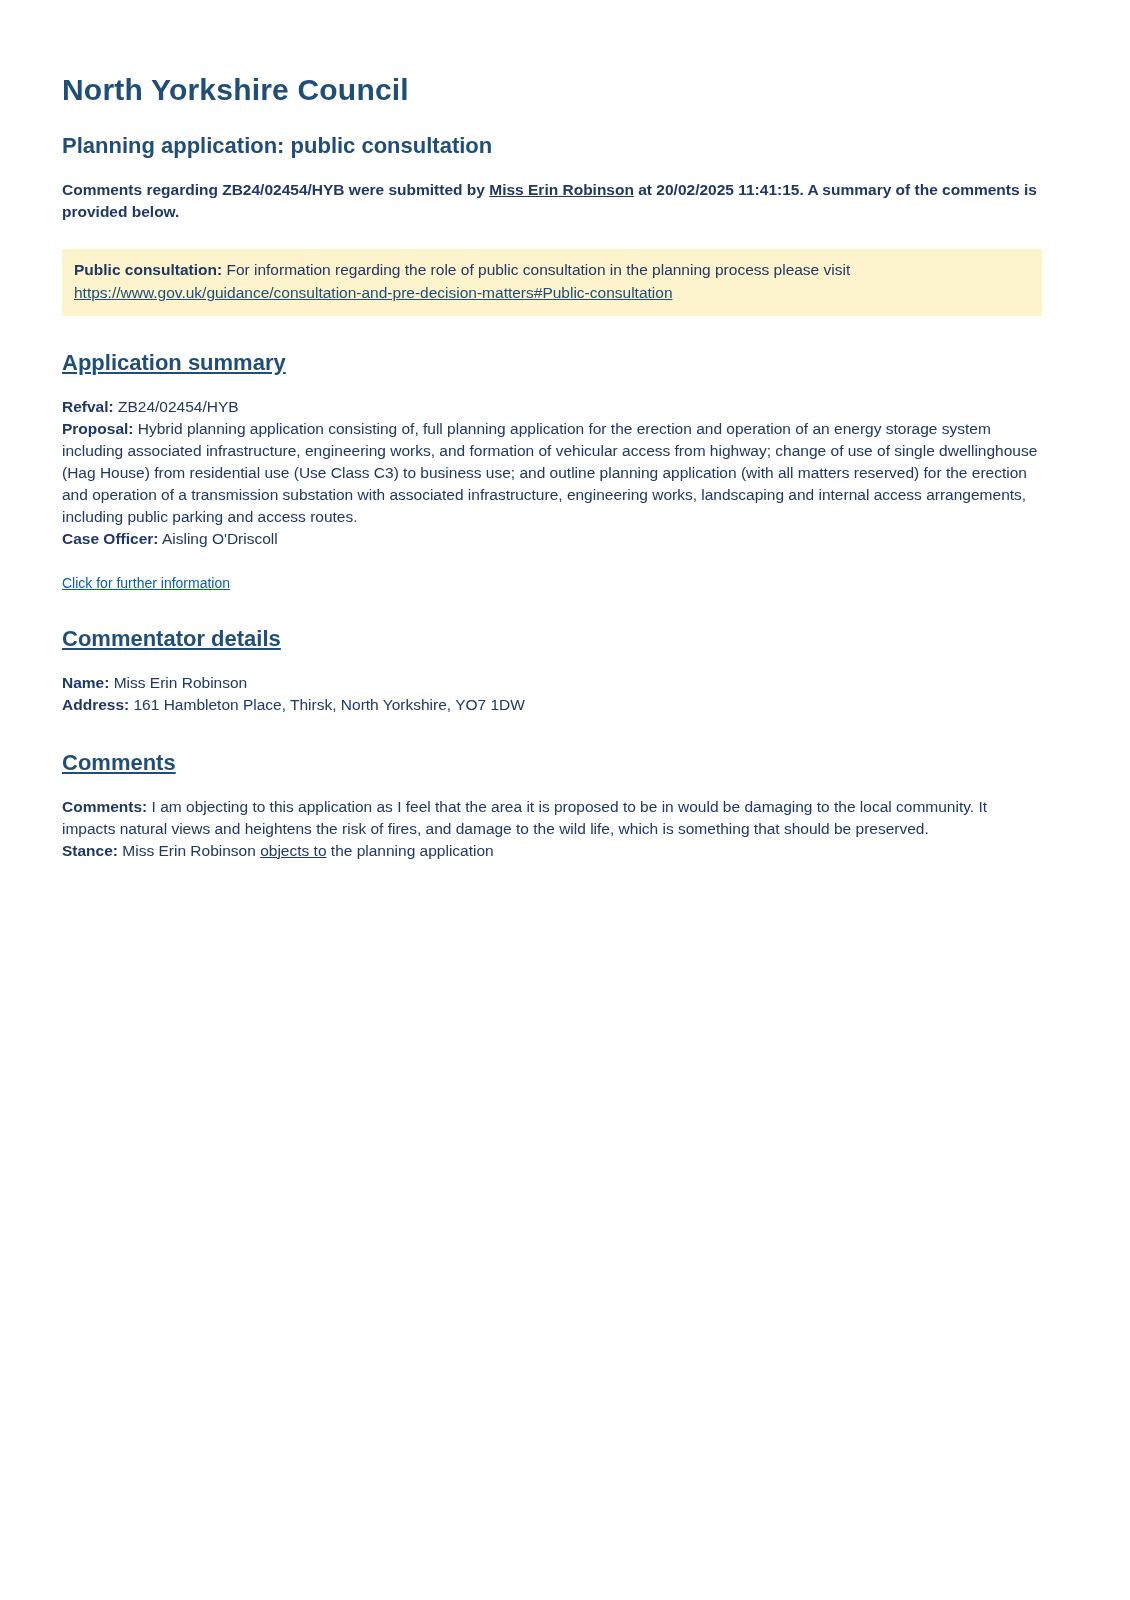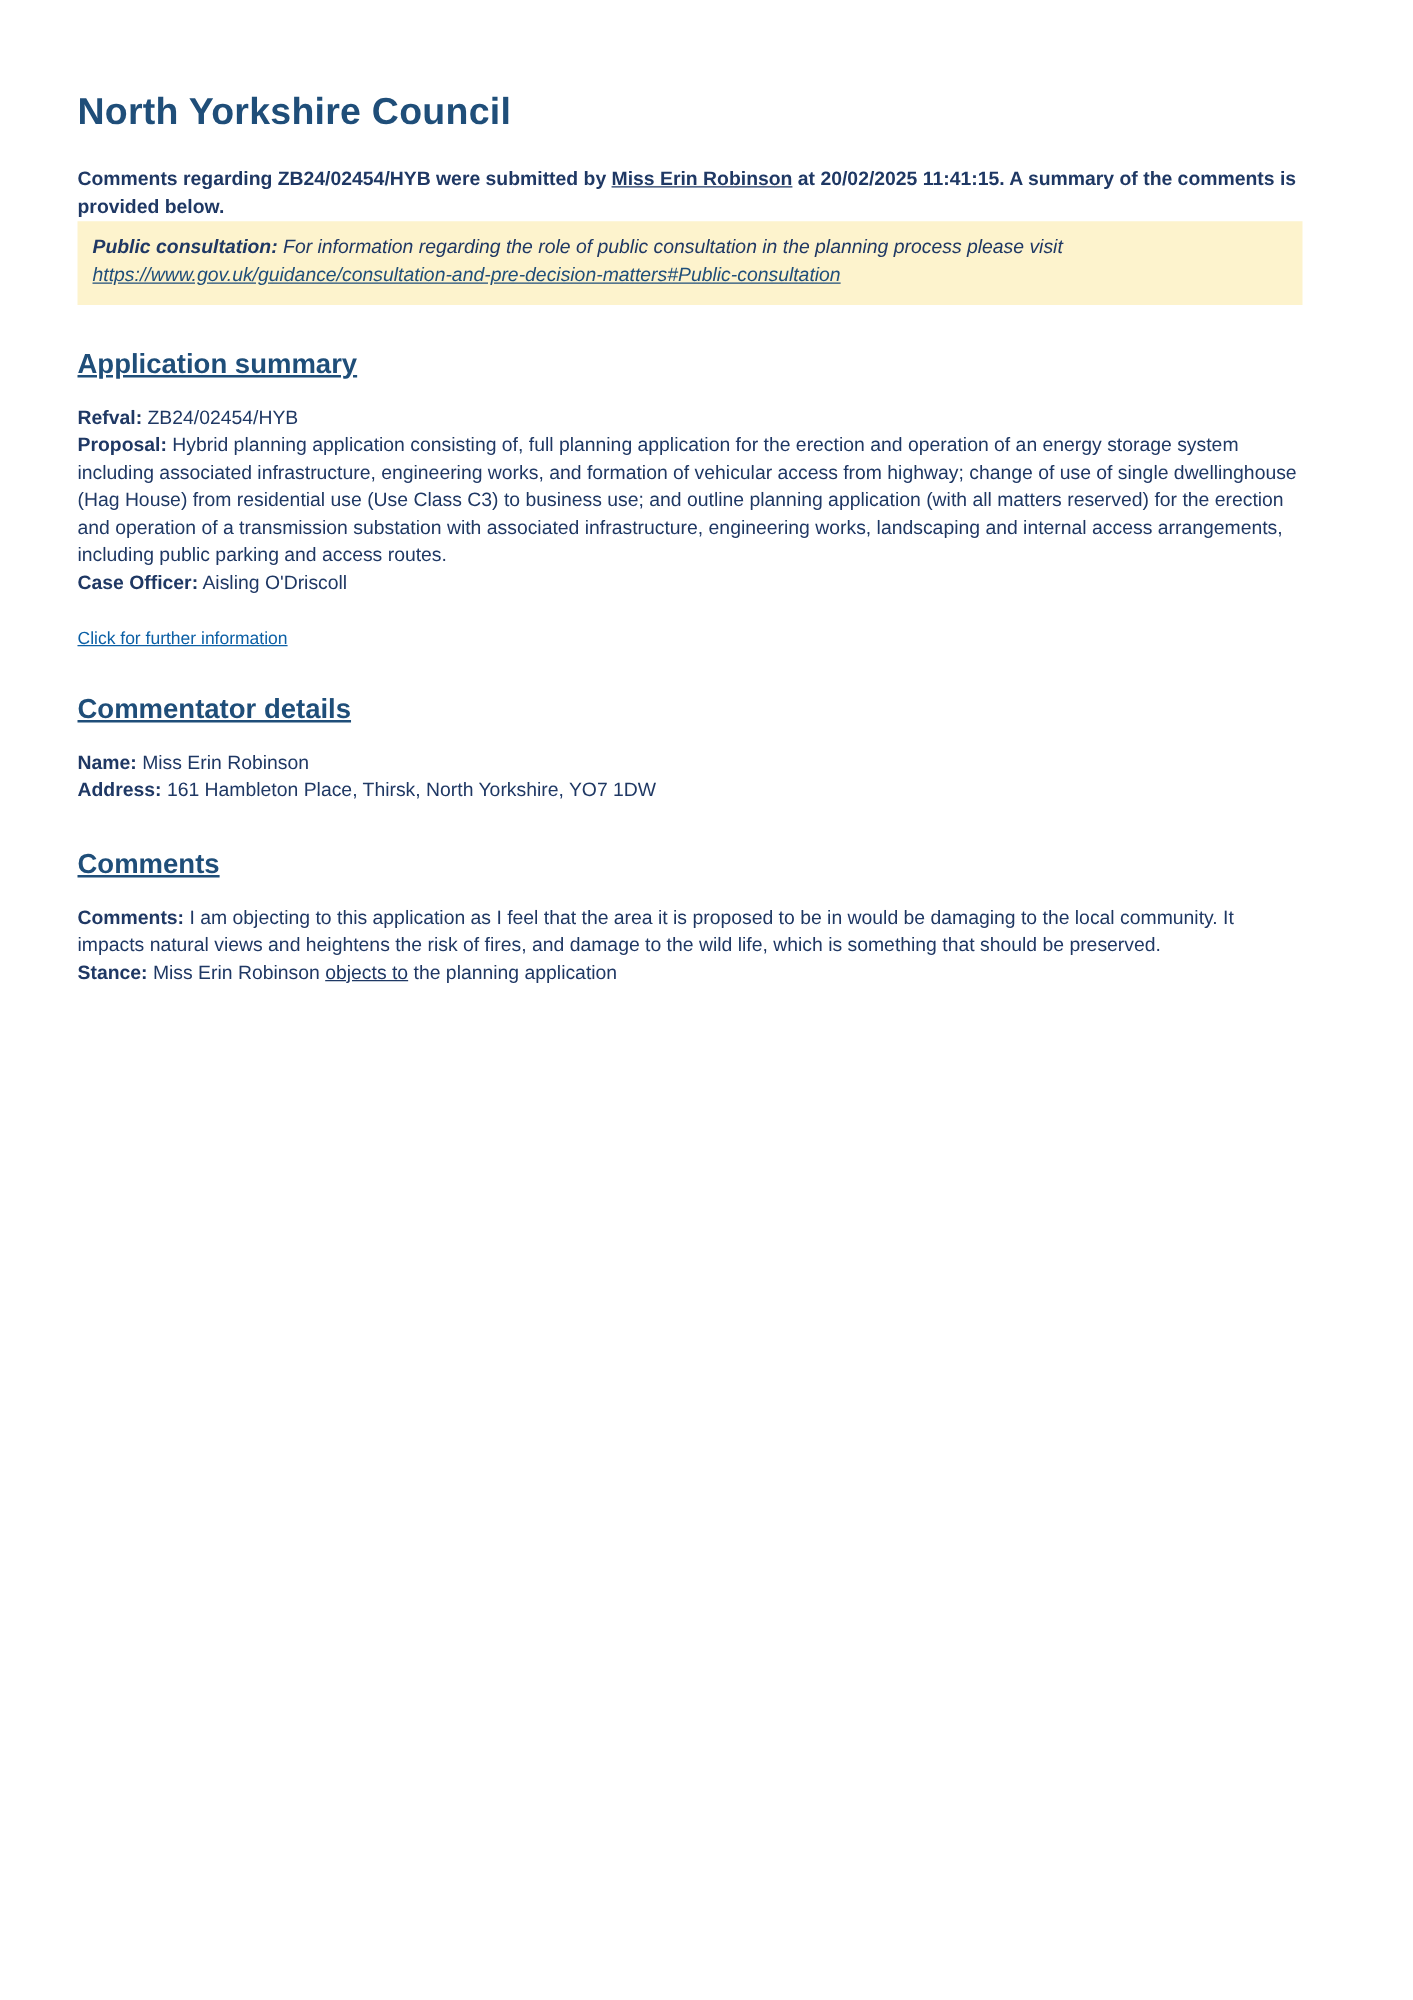--- a/index.html
+++ b/index.html
@@ -23,28 +23,28 @@
   h2 {
     font-size: 22px;
     font-weight: bold;
     color: #1F4E79;
     margin: 0 0 20px 0;
   }
   .section-gap { margin-top: 34px; text-decoration: underline; }
   p, .row { font-size: 15.5px; line-height: 1.42; }
   .intro {
     font-weight: bold;
+    margin-bottom: 26px;
   }
   .notice {
     background: #FDF3CD;
     padding: 9px 12px 11px 12px;
     margin-bottom: 30px;
     line-height: 1.5;
     font-size: 15.5px;
-    font-style: italic;
   }
   .b { font-weight: bold; }
   a, .link {
     color: #1F4E79;
     text-decoration: underline;
     cursor: pointer;
   }
   .blue-link {
     color: #0B5FA5;
     text-decoration: underline;
@@ -57,20 +57,21 @@
   .standalone-link { margin-bottom: 0; display: inline-block; font-size: 14px; }
   .body-block { margin-bottom: 24px; }
 </style>
 </head>
 <body>
 
 <div class="page">
 
   <h1>North Yorkshire Council</h1>
 
+  <h2>Planning application: public consultation</h2>
 
   <p class="intro"><span>Comments regarding ZB24/02454/HYB were submitted by</span>
     <span class="u">Miss Erin Robinson</span>
     <span>at 20/02/2025 11:41:15. A summary of the comments is provided below.</span></p>
 
   <div class="notice"><span class="b">Public consultation:</span>
     <span>For information regarding the role of public consultation in the planning process please visit</span>
     <span class="link">https://www.gov.uk/guidance/consultation-and-pre-decision-matters#Public-consultation</span></div>
 
   <h2 class="section-gap">Application summary</h2>

